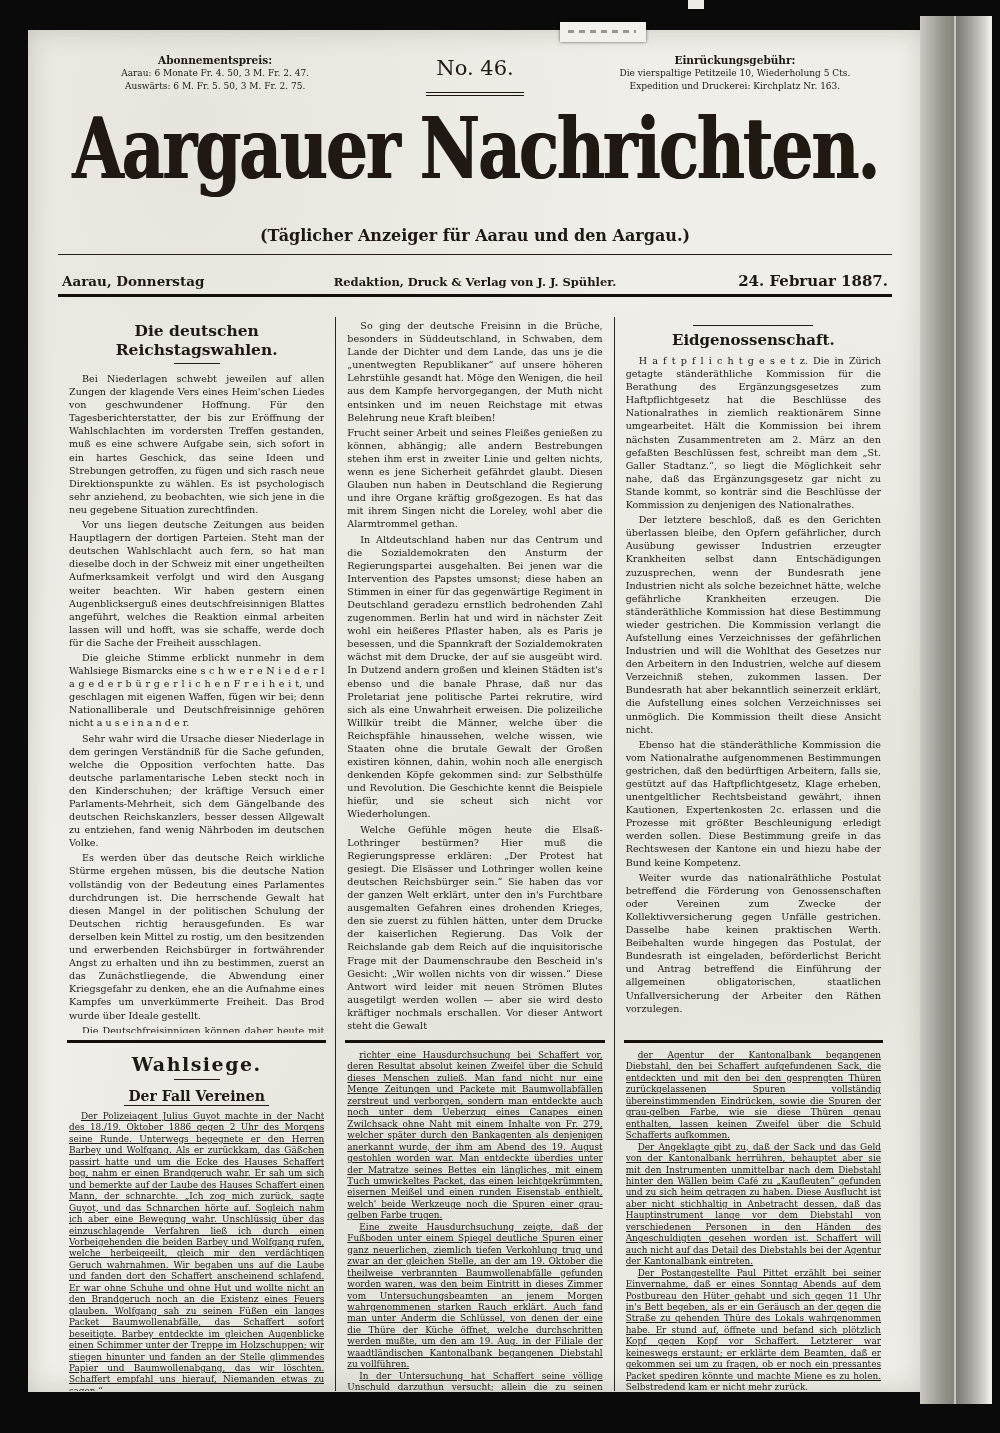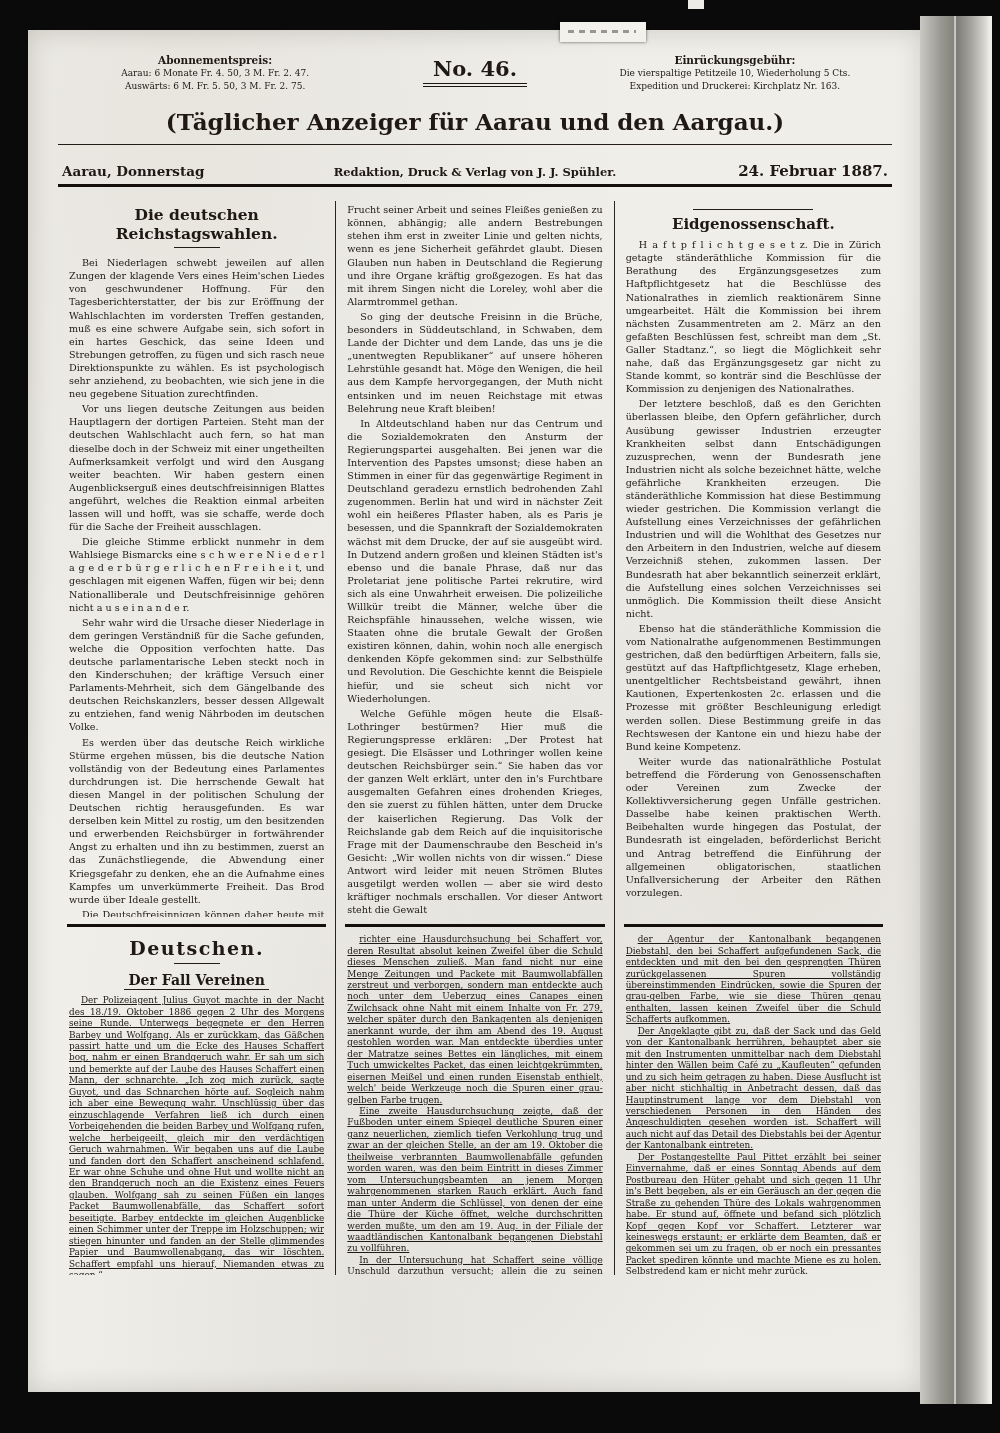--- a/index.html
+++ b/index.html
@@ -27,38 +27,38 @@
       #efeee8;
     box-shadow:inset 0 0 26px rgba(40,32,20,.18);
   }
   .paper-inner{padding:24px 30px 0 30px;}
 
   .top-header{display:flex;justify-content:space-between;align-items:flex-start;gap:28px;}
   .hdr-block{width:315px;}
   .hdr-title{font-size:10.5px;font-weight:bold;text-align:center;margin:0 0 1px;}
   .hdr-line{font-size:9px;line-height:1.4;text-align:center;margin:0;}
   .issue-wrap{width:150px;text-align:center;padding-top:2px;}
-  .issue{display:inline-block;font-size:21px;font-weight:bold;border-bottom:4px double #1c1611;padding:0 10px 2px;}
+  .issue{display:inline-block;font-size:21px;font-weight:normal;border-bottom:4px double #1c1611;padding:0 10px 12px;}
 
   .masthead{ text-align:center;height:104px;margin-top:10px;}
   .masthead-title{
     font-size:66px;font-weight:bold;letter-spacing:-2px;line-height:1.0;margin:0;
     transform:scaleY(1.28);transform-origin:top center;
     text-shadow:1px 0 0 currentColor;
   }
-  .subtitle{font-size:23px;font-weight:bold;text-align:center;margin:16px 0 0;}
+  .subtitle{font-size:16px;font-weight:bold;text-align:center;margin:16px 0 0;}
 
   .rule-thin{border:0;border-top:1.5px solid #241d16;margin:9px 0 0;}
   .dateline{display:flex;justify-content:space-between;align-items:baseline;padding:5px 4px 4px;}
   .dl-place{font-size:13.5px;font-weight:bold;width:250px;margin-top:13px;}
   .dl-pub{font-size:11.5px;font-weight:bold;text-align:center;flex:1;}
   .dl-date{font-size:15px;font-weight:bold;width:250px;text-align:right;}
   .rule-thick{border:0;border-top:3.5px solid #140f0b;margin:0;}
 
-  .columns{display:flex;height:1074px;overflow:hidden;margin-top:14px;}
+  .columns{display:flex;height:1074px;overflow:hidden;margin-top:20px;}
   .col{flex:1 1 0;min-width:0;padding:2px 11px 0;}
   .col + .col{border-left:1.5px solid #2b241d;}
   .upper{height:714px;overflow:hidden;}
 
   .article-title{font-size:15.5px;font-weight:bold;text-align:center;margin:2px 0 0;}
   .short-rule{border:0;border-top:1.3px solid #241d16;width:46px;margin:4px auto 8px;}
   .sec-rule{border:0;border-top:1.3px solid #241d16;width:120px;margin:6px auto 5px;}
   .sec-title{font-size:15px;font-weight:bold;text-align:center;margin:0 0 5px;}
 
   p.bp{font-size:9.6px;line-height:13.1px;text-align:justify;text-indent:13px;margin:0 0 2px;}
@@ -86,20 +86,23 @@
       <div class="issue-wrap">
         <span class="issue">No. 46.</span>
       </div>
       <div class="hdr-block">
         <p class="hdr-title">Einrückungsgebühr:</p>
         <p class="hdr-line">Die vierspaltige Petitzeile 10, Wiederholung 5 Cts.</p>
         <p class="hdr-line">Expedition und Druckerei: Kirchplatz Nr. 163.</p>
       </div>
     </div>
 
+    <div class="masthead">
+      <h1 class="masthead-title">Aargauer Nachrichten.</h1>
+    </div>
     <p class="subtitle">(Täglicher Anzeiger für Aarau und den Aargau.)</p>
 
     <hr class="rule-thin">
     <div class="dateline">
       <span class="dl-place">Aarau, Donnerstag</span>
       <span class="dl-pub">Redaktion, Druck &amp; Verlag von J. J. Spühler.</span>
       <span class="dl-date">24. Februar 1887.</span>
     </div>
     <hr class="rule-thick">
 
@@ -112,32 +115,32 @@
           <p class="bp">Bei Niederlagen schwebt jeweilen auf allen Zungen der klagende Vers eines Heim'schen Liedes von geschwundener Hoffnung. Für den Tagesberichterstatter, der bis zur Eröffnung der Wahlschlachten im vordersten Treffen gestanden, muß es eine schwere Aufgabe sein, sich sofort in ein hartes Geschick, das seine Ideen und Strebungen getroffen, zu fügen und sich rasch neue Direktionspunkte zu wählen. Es ist psychologisch sehr anziehend, zu beobachten, wie sich jene in die neu gegebene Situation zurechtfinden.</p>
           <p class="bp">Vor uns liegen deutsche Zeitungen aus beiden Hauptlagern der dortigen Parteien. Steht man der deutschen Wahlschlacht auch fern, so hat man dieselbe doch in der Schweiz mit einer ungetheilten Aufmerksamkeit verfolgt und wird den Ausgang weiter beachten. Wir haben gestern einen Augenblickserguß eines deutschfreisinnigen Blattes angeführt, welches die Reaktion einmal arbeiten lassen will und hofft, was sie schaffe, werde doch für die Sache der Freiheit ausschlagen.</p>
           <p class="bp">Die gleiche Stimme erblickt nunmehr in dem Wahlsiege Bismarcks eine s c h w e r e  N i e d e r l a g e  d e r  b ü r g e r l i c h e n  F r e i h e i t, und geschlagen mit eigenen Waffen, fügen wir bei; denn Nationalliberale und Deutschfreisinnige gehören nicht  a u s e i n a n d e r.</p>
           <p class="bp">Sehr wahr wird die Ursache dieser Niederlage in dem geringen Verständniß für die Sache gefunden, welche die Opposition verfochten hatte. Das deutsche parlamentarische Leben steckt noch in den Kinderschuhen; der kräftige Versuch einer Parlaments-Mehrheit, sich dem Gängelbande des deutschen Reichskanzlers, besser dessen Allgewalt zu entziehen, fand wenig Nährboden im deutschen Volke.</p>
           <p class="bp">Es werden über das deutsche Reich wirkliche Stürme ergehen müssen, bis die deutsche Nation vollständig von der Bedeutung eines Parlamentes durchdrungen ist. Die herrschende Gewalt hat diesen Mangel in der politischen Schulung der Deutschen richtig herausgefunden. Es war derselben kein Mittel zu rostig, um den besitzenden und erwerbenden Reichsbürger in fortwährender Angst zu erhalten und ihn zu bestimmen, zuerst an das Zunächstliegende, die Abwendung einer Kriegsgefahr zu denken, ehe an die Aufnahme eines Kampfes um unverkümmerte Freiheit. Das Brod wurde über Ideale gestellt.</p>
           <p class="bp">Die Deutschfreisinnigen können daher heute mit Recht sagen: Gerade das Bürgerthum macht seine Zufriedenheit zuerst von der Sicherheit, die</p>
         </div>
         <hr class="divider">
         <div class="feu">
 
-          <h2 class="feu-title">Deutschen.</h2>
+          <h2 class="feu-title">Wahlsiege.</h2>
           <hr class="short-rule">
           <p class="feu-sub"><span>Der Fall Vereinen</span></p>
           <p class="fp">Der Polizeiagent Julius Guyot machte in der Nacht des 18./19. Oktober 1886 gegen 2 Uhr des Morgens seine Runde. Unterwegs begegnete er den Herren Barbey und Wolfgang. Als er zurückkam, das Gäßchen passirt hatte und um die Ecke des Hauses Schaffert bog, nahm er einen Brandgeruch wahr. Er sah um sich und bemerkte auf der Laube des Hauses Schaffert einen Mann, der schnarchte. „Ich zog mich zurück, sagte Guyot, und das Schnarchen hörte auf. Sogleich nahm ich aber eine Bewegung wahr. Unschlüssig über das einzuschlagende Verfahren ließ ich durch einen Vorbeigehenden die beiden Barbey und Wolfgang rufen, welche herbeigeeilt, gleich mir den verdächtigen Geruch wahrnahmen. Wir begaben uns auf die Laube und fanden dort den Schaffert anscheinend schlafend. Er war ohne Schuhe und ohne Hut und wollte nicht an den Brandgeruch noch an die Existenz eines Feuers glauben. Wolfgang sah zu seinen Füßen ein langes Packet Baumwollenabfälle, das Schaffert sofort beseitigte. Barbey entdeckte im gleichen Augenblicke einen Schimmer unter der Treppe im Holzschuppen; wir stiegen hinunter und fanden an der Stelle glimmendes Papier und Baumwollenabgang, das wir löschten. Schaffert empfahl uns hierauf, Niemanden etwas zu sagen.“</p>
 
         </div>
       </div>
 
       <div class="col">
         <div class="upper">
+          <p class="bp">So ging der deutsche Freisinn in die Brüche, besonders in Süddeutschland, in Schwaben, dem Lande der Dichter und dem Lande, das uns je die „unentwegten Republikaner“ auf unsere höheren Lehrstühle gesandt hat. Möge den Wenigen, die heil aus dem Kampfe hervorgegangen, der Muth nicht entsinken und im neuen Reichstage mit etwas Belehrung neue Kraft bleiben!</p>
           <p class="bp noind">Frucht seiner Arbeit und seines Fleißes genießen zu können, abhängig; alle andern Bestrebungen stehen ihm erst in zweiter Linie und gelten nichts, wenn es jene Sicherheit gefährdet glaubt. Diesen Glauben nun haben in Deutschland die Regierung und ihre Organe kräftig großgezogen. Es hat das mit ihrem Singen nicht die Loreley, wohl aber die Alarmtrommel gethan.</p>
-          <p class="bp">So ging der deutsche Freisinn in die Brüche, besonders in Süddeutschland, in Schwaben, dem Lande der Dichter und dem Lande, das uns je die „unentwegten Republikaner“ auf unsere höheren Lehrstühle gesandt hat. Möge den Wenigen, die heil aus dem Kampfe hervorgegangen, der Muth nicht entsinken und im neuen Reichstage mit etwas Belehrung neue Kraft bleiben!</p>
           <p class="bp">In Altdeutschland haben nur das Centrum und die Sozialdemokraten den Ansturm der Regierungspartei ausgehalten. Bei jenen war die Intervention des Papstes umsonst; diese haben an Stimmen in einer für das gegenwärtige Regiment in Deutschland geradezu ernstlich bedrohenden Zahl zugenommen. Berlin hat und wird in nächster Zeit wohl ein heißeres Pflaster haben, als es Paris je besessen, und die Spannkraft der Sozialdemokraten wächst mit dem Drucke, der auf sie ausgeübt wird. In Dutzend andern großen und kleinen Städten ist's ebenso und die banale Phrase, daß nur das Proletariat jene politische Partei rekrutire, wird sich als eine Unwahrheit erweisen. Die polizeiliche Willkür treibt die Männer, welche über die Reichspfähle hinaussehen, welche wissen, wie Staaten ohne die brutale Gewalt der Großen existiren können, dahin, wohin noch alle energisch denkenden Köpfe gekommen sind: zur Selbsthülfe und Revolution. Die Geschichte kennt die Beispiele hiefür, und sie scheut sich nicht vor Wiederholungen.</p>
           <p class="bp">Welche Gefühle mögen heute die Elsaß-Lothringer bestürmen? Hier muß die Regierungspresse erklären: „Der Protest hat gesiegt. Die Elsässer und Lothringer wollen keine deutschen Reichsbürger sein.“ Sie haben das vor der ganzen Welt erklärt, unter den in's Furchtbare ausgemalten Gefahren eines drohenden Krieges, den sie zuerst zu fühlen hätten, unter dem Drucke der kaiserlichen Regierung. Das Volk der Reichslande gab dem Reich auf die inquisitorische Frage mit der Daumenschraube den Bescheid in's Gesicht: „Wir wollen nichts von dir wissen.“ Diese Antwort wird leider mit neuen Strömen Blutes ausgetilgt werden wollen — aber sie wird desto kräftiger nochmals erschallen. Vor dieser Antwort steht die Gewalt</p>
         </div>
         <hr class="divider">
         <div class="feu">
           <p class="fp noind">richter eine Hausdurchsuchung bei Schaffert vor, deren Resultat absolut keinen Zweifel über die Schuld dieses Menschen zuließ. Man fand nicht nur eine Menge Zeitungen und Packete mit Baumwollabfällen zerstreut und verborgen, sondern man entdeckte auch noch unter dem Ueberzug eines Canapes einen Zwilchsack ohne Naht mit einem Inhalte von Fr. 279, welcher später durch den Bankagenten als denjenigen anerkannt wurde, der ihm am Abend des 19. August gestohlen worden war. Man entdeckte überdies unter der Matratze seines Bettes ein längliches, mit einem Tuch umwickeltes Packet, das einen leichtgekrümmten, eisernen Meißel und einen runden Eisenstab enthielt, welch' beide Werkzeuge noch die Spuren einer grau-gelben Farbe trugen.</p>
           <p class="fp">Eine zweite Hausdurchsuchung zeigte, daß der Fußboden unter einem Spiegel deutliche Spuren einer ganz neuerlichen, ziemlich tiefen Verkohlung trug und zwar an der gleichen Stelle, an der am 19. Oktober die theilweise verbrannten Baumwollenabfälle gefunden worden waren, was den beim Eintritt in dieses Zimmer vom Untersuchungsbeamten an jenem Morgen wahrgenommenen starken Rauch erklärt. Auch fand man unter Anderm die Schlüssel, von denen der eine die Thüre der Küche öffnet, welche durchschritten werden mußte, um den am 19. Aug. in der Filiale der waadtländischen Kantonalbank begangenen Diebstahl zu vollführen.</p>
           <p class="fp">In der Untersuchung hat Schaffert seine völlige Unschuld darzuthun versucht; allein die zu seinen Lasten erhobenen Beweise sind erdrückend. Anbelangend den auf</p>
         </div>
       </div>

